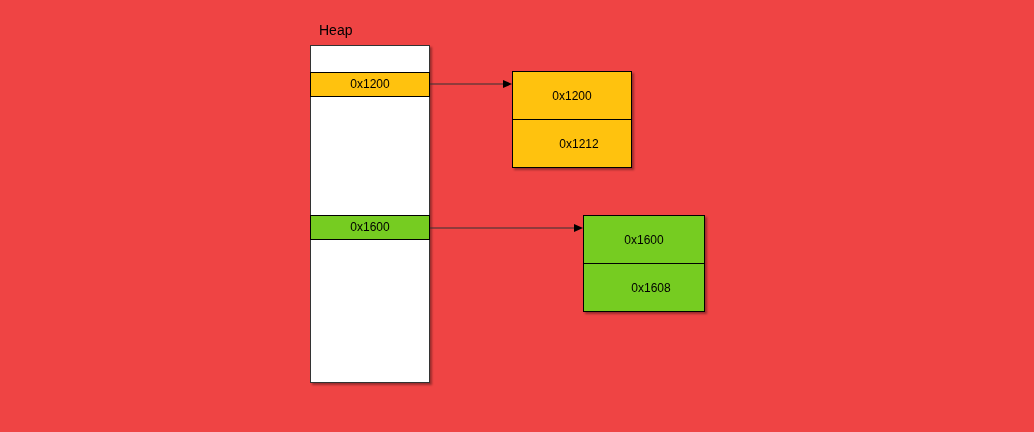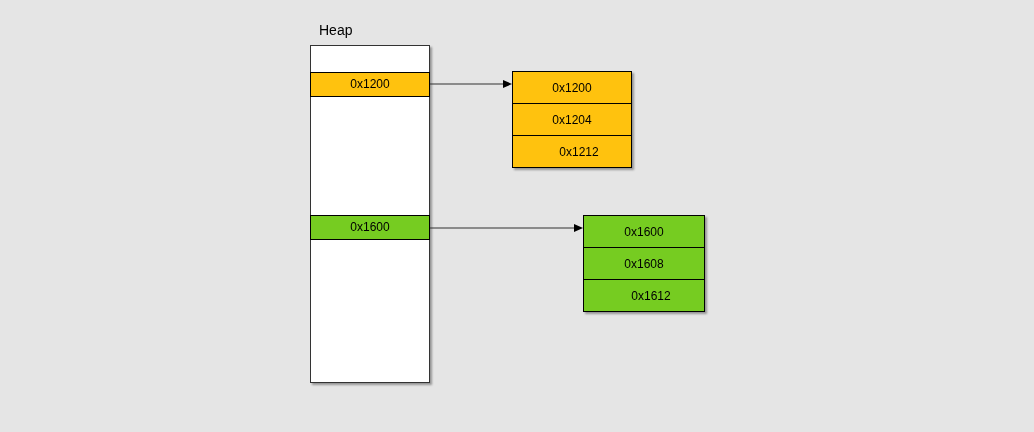--- a/index.html
+++ b/index.html
@@ -5,21 +5,21 @@
   html, body {
     margin: 0;
     padding: 0;
     background: #ffffff;
     font-family: "Liberation Sans", sans-serif;
   }
   .canvas {
     position: relative;
     width: 1034px;
     height: 432px;
-    background: #e5e5e5;
+    background: #ef4444;
     overflow: hidden;
   }
   .heap-title {
     position: absolute;
     left: 319px;
     top: 22px;
     font-size: 14px;
     color: #000000;
     white-space: nowrap;
   }
@@ -109,23 +109,21 @@
       <polygon points="503,80 512,84 503,88" fill="#000000"></polygon>
     </g>
     <g>
       <line x1="430" y1="228" x2="574" y2="228" stroke="#333333" stroke-width="1.2"></line>
       <polygon points="574,224 583,228 574,232" fill="#000000"></polygon>
     </g>
   </svg>
 
   <div class="mem-block orange">
     <div class="mem-row">0x1200</div>
-    <div class="mem-row">0x1204</div>
     <div class="mem-row">0x1212</div>
   </div>
 
   <div class="mem-block green">
     <div class="mem-row">0x1600</div>
     <div class="mem-row">0x1608</div>
-    <div class="mem-row">0x1612</div>
   </div>
 
 </div>
 
 </body></html>

